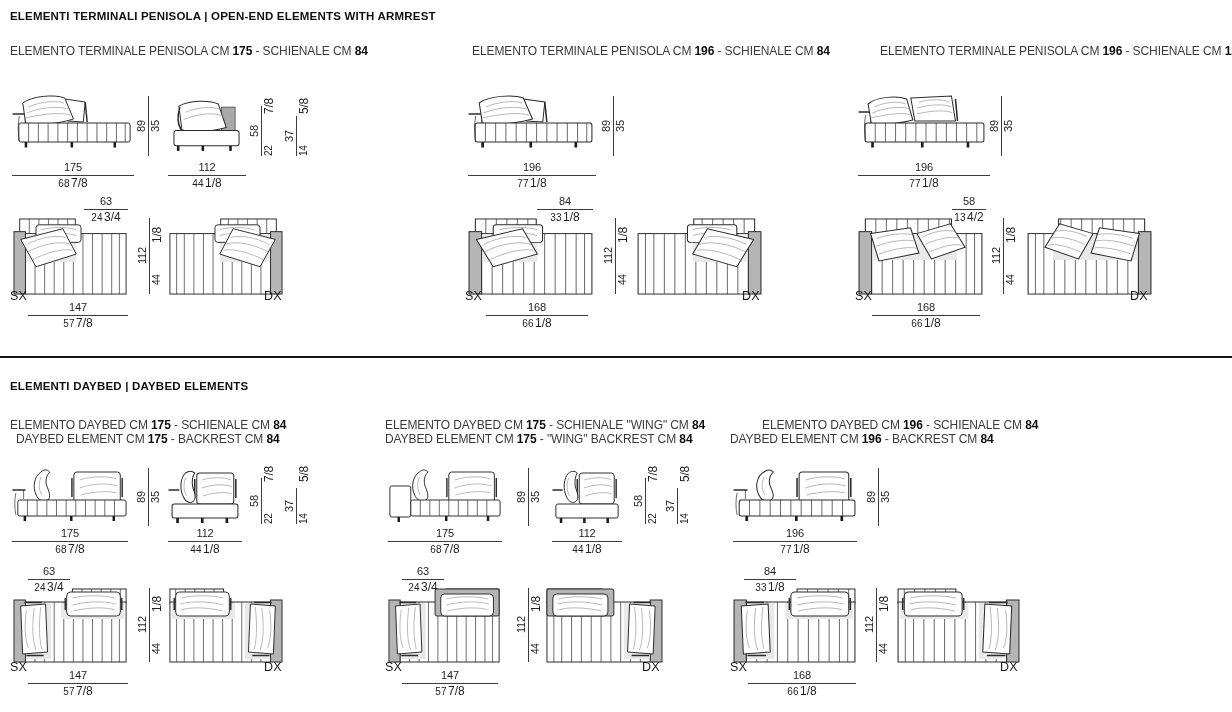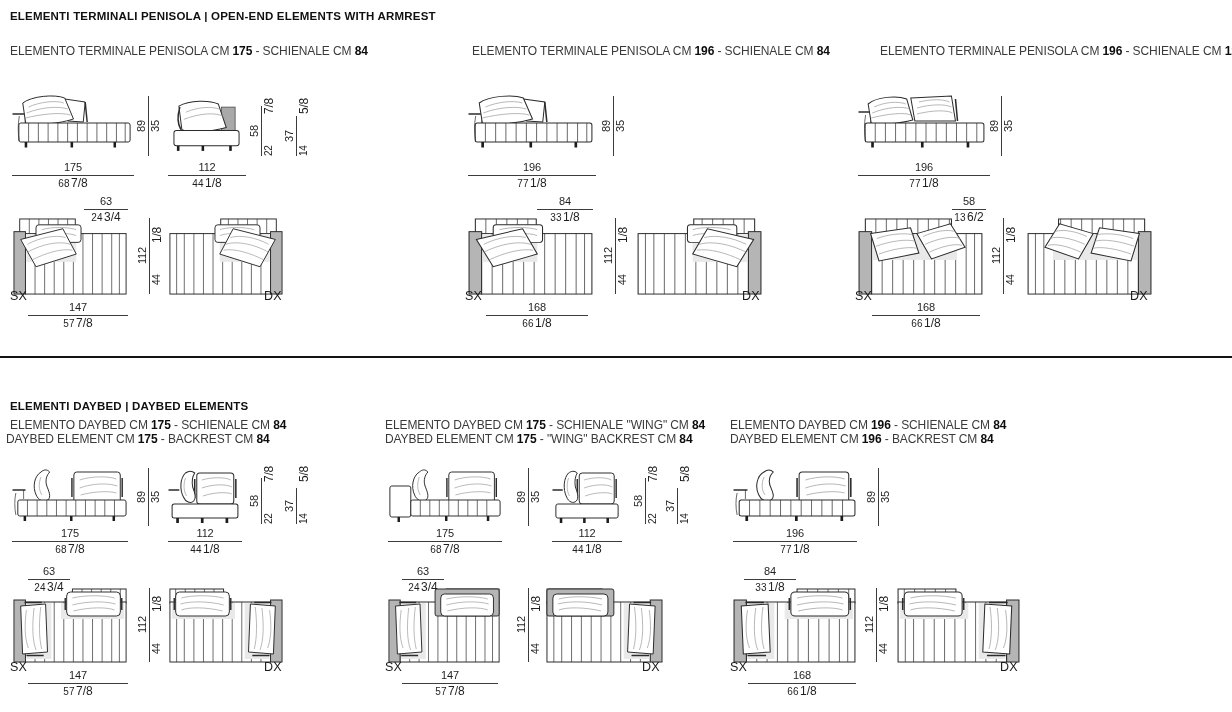--- a/index.html
+++ b/index.html
@@ -289,21 +289,21 @@
       <span class="vtxt">35</span>
     </div>
 <div class="hdim" style="left:858px;top:162px;width:132px">
       <span class="cm">196</span>
       <span class="bar"></span>
       <span class="in"><span>77</span><span class="fr">1/8</span></span>
     </div>
 <div class="hdim" style="left:952px;top:196px;width:34px">
       <span class="cm">58</span>
       <span class="bar"></span>
-      <span class="in"><span>13</span><span class="fr">6/2</span></span>
+      <span class="in"><span>13</span><span class="fr">4/2</span></span>
     </div>
 <svg class="draw" style="left:858px;top:218px" width="126" height="78" viewBox="0 0 120 80" preserveAspectRatio="none">
       <use href="#g-plan-open2"></use>
     </svg>
 <div class="side-label" style="left:855px;top:289px">SX</div>
 <div class="hdim" style="left:872px;top:302px;width:108px">
       <span class="cm">168</span>
       <span class="bar"></span>
       <span class="in"><span>66</span><span class="fr">1/8</span></span>
     </div>
@@ -312,24 +312,24 @@
       <span class="vbar"></span>
       <span class="vtxt vin"><span>44</span><span class="fr">1/8</span></span>
     </div>
 <svg class="draw" style="left:1026px;top:218px" width="126" height="78" viewBox="0 0 120 80" preserveAspectRatio="none">
       <use href="#g-plan-open2" transform="translate(120 0) scale(-1 1)"></use>
     </svg>
 <div class="side-label" style="left:1130px;top:289px">DX</div>
 
 <div class="divider" style="top:356px"></div>
 
-<div class="sec-title" style="left:10px;top:400px">ELEMENTI DAYBED | DAYBED ELEMENTS</div>
+<div class="sec-title" style="left:10px;top:380px">ELEMENTI DAYBED | DAYBED ELEMENTS</div>
 
 <div class="sub" style="left:10px;top:418px"><span>ELEMENTO DAYBED CM </span><b>175</b><span> - SCHIENALE CM </span><b>84</b></div>
-<div class="sub" style="left:6px;top:432px"><span>DAYBED ELEMENT CM </span><b>175</b><span> - BACKREST CM </span><b>84</b></div>
+<div class="sub" style="left:16px;top:432px"><span>DAYBED ELEMENT CM </span><b>175</b><span> - BACKREST CM </span><b>84</b></div>
 <svg class="draw" style="left:12px;top:466px" width="116" height="60" viewBox="0 0 120 60" preserveAspectRatio="none">
       <use href="#g-front-daybed"></use>
     </svg>
 <div class="vdim" style="left:135px;top:468px;height:58px">
       <span class="vtxt">89</span>
       <span class="vbar"></span>
       <span class="vtxt">35</span>
     </div>
 <svg class="draw" style="left:168px;top:468px" width="74" height="58" viewBox="0 0 72 58" preserveAspectRatio="none">
       <use href="#g-front-daybed-end"></use>
@@ -428,21 +428,21 @@
 <div class="vdim" style="left:515px;top:588px;height:74px">
       <span class="vtxt">112</span>
       <span class="vbar"></span>
       <span class="vtxt vin"><span>44</span><span class="fr">1/8</span></span>
     </div>
 <svg class="draw" style="left:545px;top:588px" width="118" height="76" viewBox="0 0 120 76" preserveAspectRatio="none">
       <use href="#g-plan-daybed-wing" transform="translate(120 0) scale(-1 1)"></use>
     </svg>
 <div class="side-label" style="left:642px;top:660px">DX</div>
 
-<div class="sub" style="left:730px;top:418px"><span>ELEMENTO DAYBED CM </span><b>196</b><span> - SCHIENALE CM </span><b>84</b></div>
+<div class="sub" style="left:762px;top:418px"><span>ELEMENTO DAYBED CM </span><b>196</b><span> - SCHIENALE CM </span><b>84</b></div>
 <div class="sub" style="left:730px;top:432px"><span>DAYBED ELEMENT CM </span><b>196</b><span> - BACKREST CM </span><b>84</b></div>
 <svg class="draw" style="left:733px;top:466px" width="124" height="60" viewBox="0 0 120 60" preserveAspectRatio="none">
       <use href="#g-front-daybed"></use>
     </svg>
 <div class="vdim" style="left:865px;top:468px;height:58px">
       <span class="vtxt">89</span>
       <span class="vbar"></span>
       <span class="vtxt">35</span>
     </div>
 <div class="hdim" style="left:733px;top:528px;width:124px">

